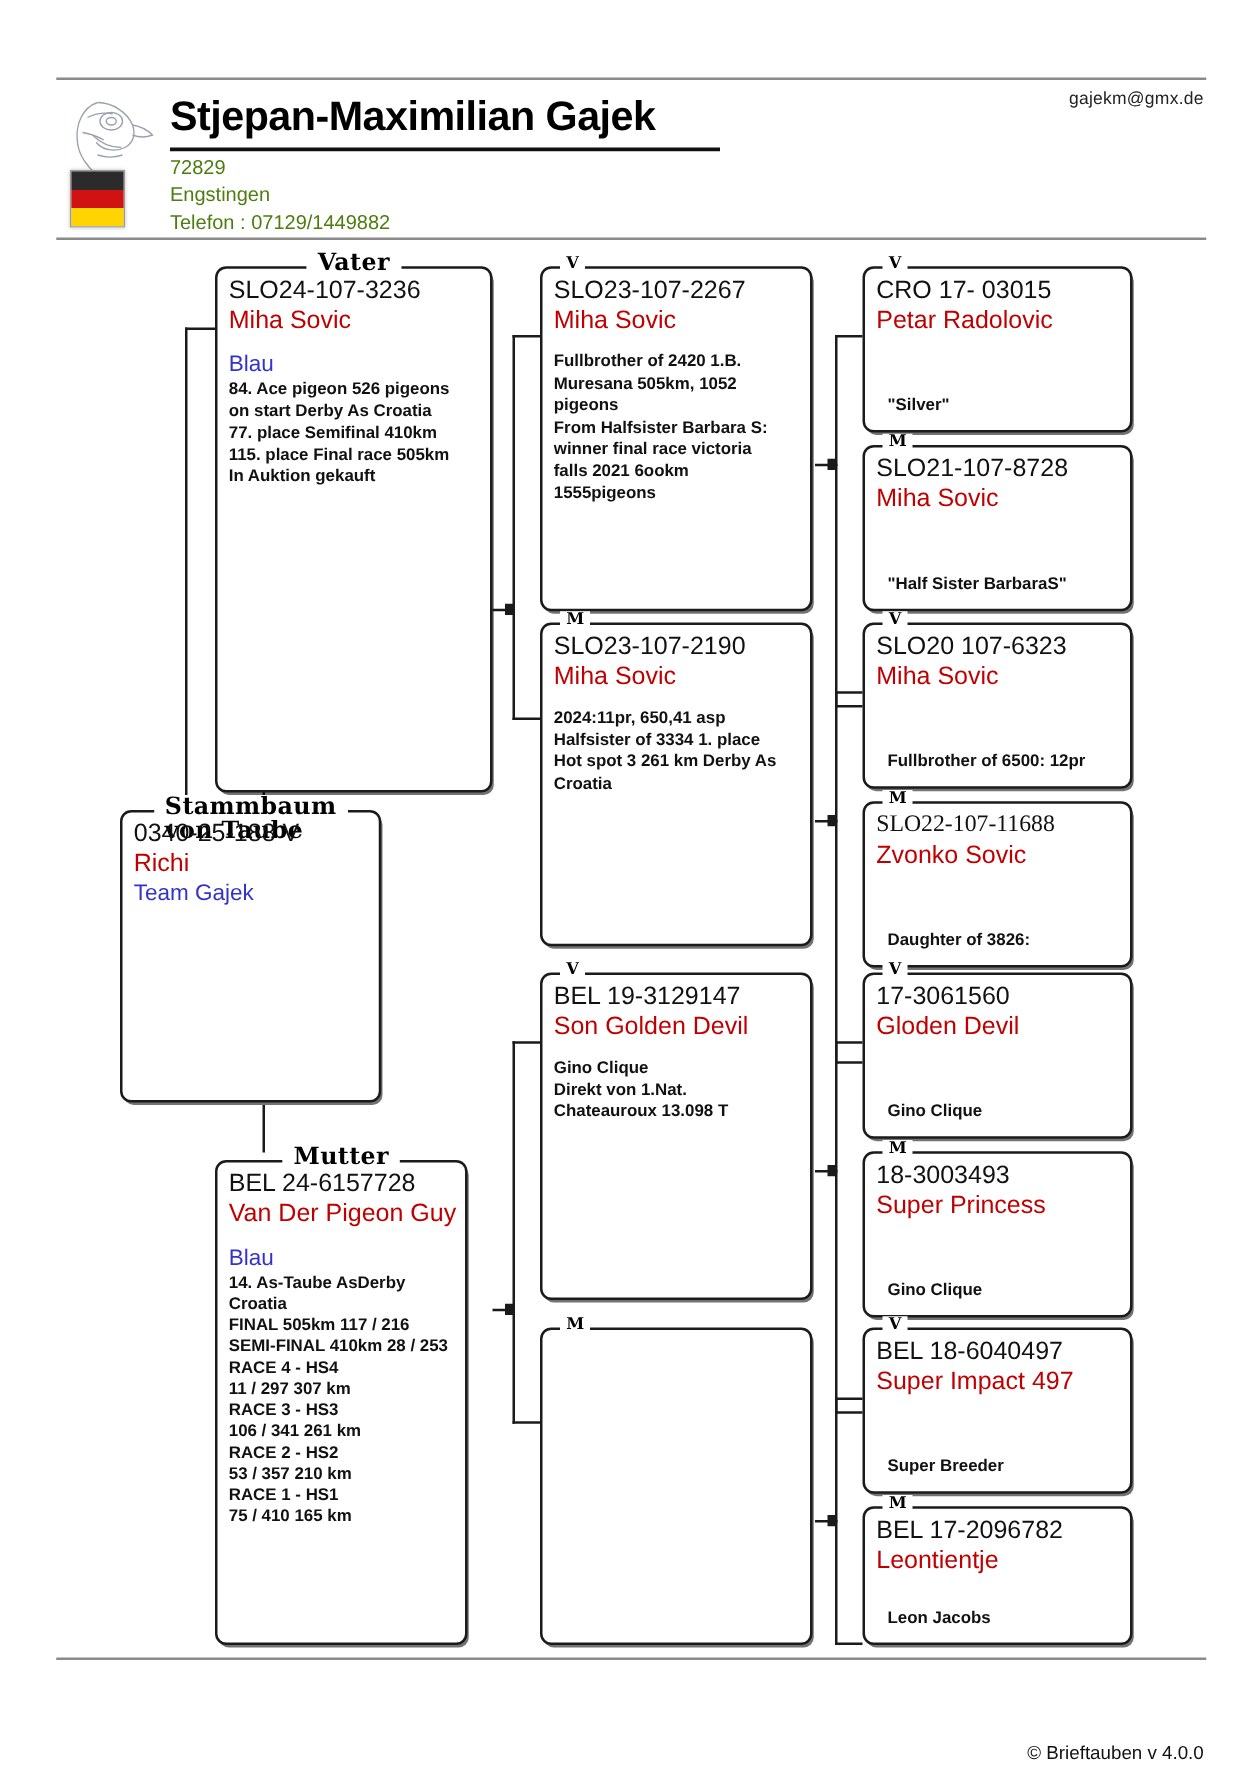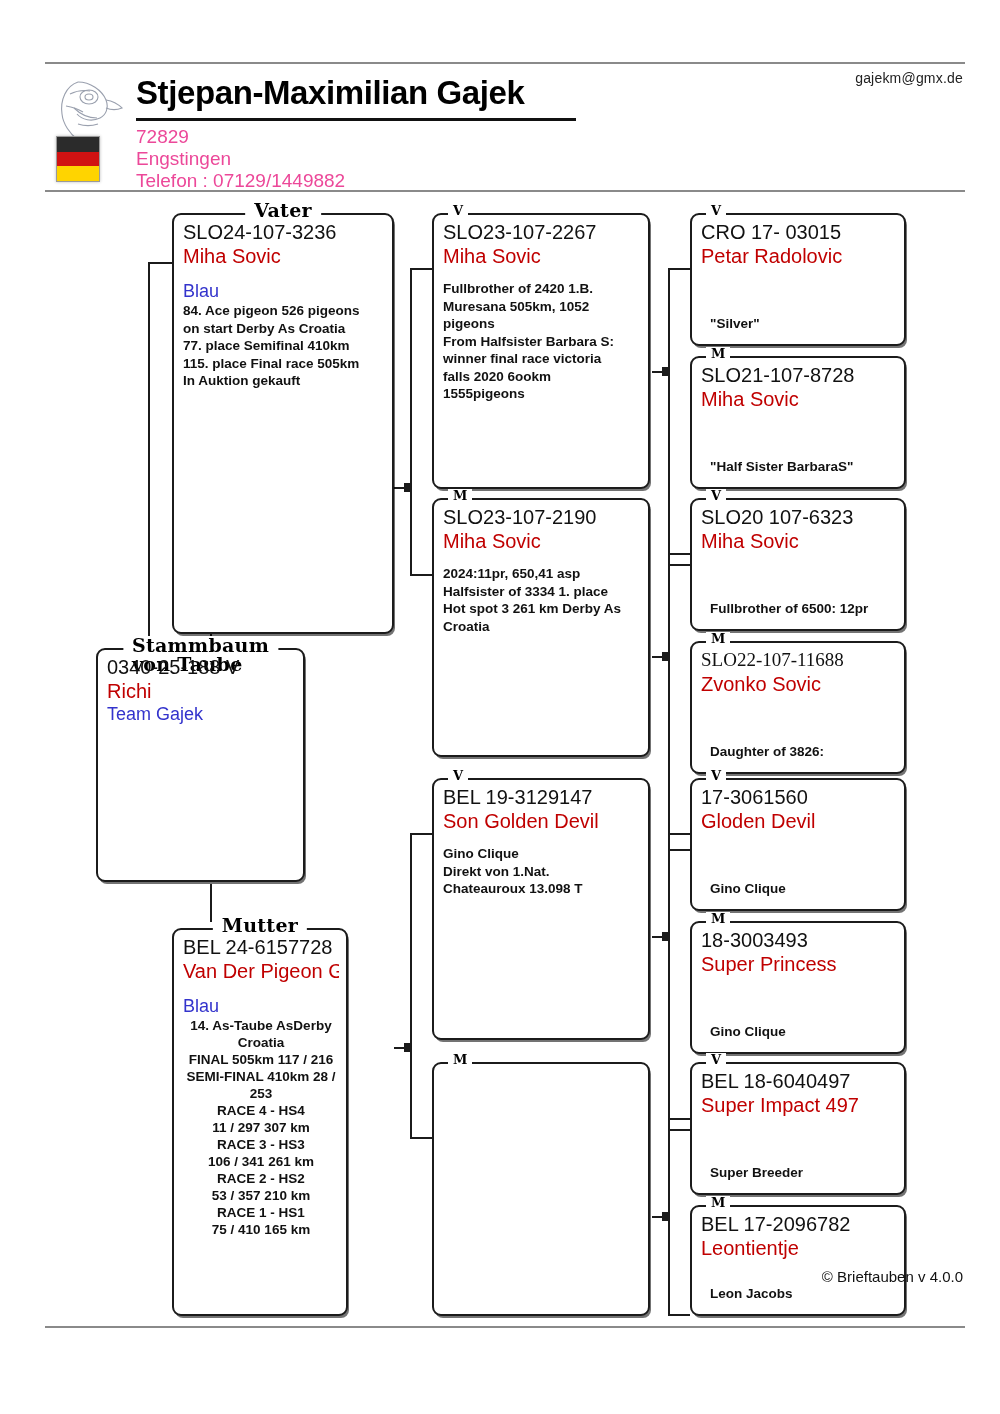--- a/index.html
+++ b/index.html
@@ -21,28 +21,28 @@
   .hdr-logo{position:absolute;left:56px;top:74px;width:72px;height:72px;}
   .hdr-flag{position:absolute;left:56px;top:136px;width:42px;height:44px;
      border:1px solid #9a9a9a;overflow:hidden;
      background:linear-gradient(to bottom,#2b2b2b 0 33.3%, #d01212 33.3% 66.6%, #ffd400 66.6% 100%);
      box-shadow:0 0 3px rgba(0,0,0,.25);}
   .hdr-name{
     position:absolute;left:136px;top:74px;font-size:33px;font-weight:bold;
     letter-spacing:-0.4px;white-space:nowrap;
   }
   .hdr-underline{position:absolute;left:136px;top:118px;width:440px;height:3px;background:#111;}
-  .hdr-line{position:absolute;left:136px;font-size:19px;color:#ec4899;}
+  .hdr-line{position:absolute;left:136px;font-size:16px;color:#4d7c0f;}
   .hdr-line.l1{top:126px;}
   .hdr-line.l2{top:148px;}
   .hdr-line.l3{top:170px;}
 
   
   .ftr-rule{position:absolute;left:45px;top:1326px;width:920px;height:2px;background:#8a8a8a;}
-  .ftr-text{position:absolute;right:37px;top:1268px;font-size:15px;color:#111;}
+  .ftr-text{position:absolute;right:37px;top:1394px;font-size:15px;color:#111;}
 
   
   .box{
     position:absolute;box-sizing:border-box;
     background:#fff;
     border:2px solid #1b1b1b;
     border-radius:9px;
     box-shadow:2px 3px 0 -1px rgba(0,0,0,.55);
   }
   .box .ring{
@@ -52,21 +52,21 @@
     font-weight:bold;font-size:13px;line-height:13px;color:#000;
   }
   .box.titled .ring{left:50%;transform:translateX(-50%);
     font-size:19px;line-height:19px;top:-14px;padding:0 9px;letter-spacing:.3px;}
   .box .pad{position:absolute;left:9px;right:7px;top:5px;bottom:4px;overflow:hidden;}
   .ringnum{font-size:20px;line-height:24px;color:#111;white-space:nowrap;}
   .ringnum.sm{font-size:19px;font-family:Liberation Serif, serif;}
   .owner{font-size:20px;line-height:24px;color:#c00000;white-space:nowrap;}
   .colorname{font-size:18px;line-height:22px;color:#3333cc;}
   .notes{font-size:13.5px;line-height:17.5px;font-weight:bold;color:#111;white-space:pre-line;}
-  .notes.tight{line-height:17px;text-align:center;}
+  .notes.tight{line-height:17px;}
   .notes.bottom{position:absolute;left:9px;bottom:8px;}
   .spacer{height:12px;}
 
   
   .cx{position:absolute;background:#1b1b1b;}
   .v{width:2px;}
   .h{height:2px;}
   .joint{position:absolute;width:7px;height:9px;background:#1b1b1b;}
 </style>
 </head>
@@ -162,21 +162,21 @@
   <div class="box titled" style="left:96px;top:648px;width:209px;height:234px;">
     <span class="ring">Stammbaum von Taube</span>
     <div class="pad">
       <div class="ringnum">0340-25-188 V</div>
       <div class="owner">Richi</div>
       <div class="colorname">Team Gajek</div>
       <div class="spacer"></div>
     </div>
   </div>
 
-  <div class="box titled" style="left:172px;top:928px;width:176px;height:388px;">
+  <div class="box titled" style="left:172px;top:928px;width:202px;height:388px;">
     <span class="ring">Mutter</span>
     <div class="pad">
       <div class="ringnum">BEL 24-6157728</div>
       <div class="owner">Van Der Pigeon Guy</div>
       <div class="spacer"></div>
       <div class="colorname">Blau</div>
       <div class="notes tight">14. As-Taube AsDerby Croatia
 FINAL 505km            117 / 216
 SEMI-FINAL 410km   28 / 253
 RACE 4 - HS4
@@ -194,21 +194,21 @@
     <span class="ring">V</span>
     <div class="pad">
       <div class="ringnum">SLO23-107-2267</div>
       <div class="owner">Miha Sovic</div>
       <div class="spacer"></div>
       <div class="notes">Fullbrother of 2420 1.B.
 Muresana 505km, 1052
 pigeons
 From Halfsister Barbara S:
 winner final race victoria
-falls 2020 6ookm
+falls 2021 6ookm
 1555pigeons</div>
     </div>
   </div>
 
   <div class="box" style="left:432px;top:498px;width:218px;height:259px;">
     <span class="ring">M</span>
     <div class="pad">
       <div class="ringnum">SLO23-107-2190</div>
       <div class="owner">Miha Sovic</div>
       <div class="spacer"></div>

